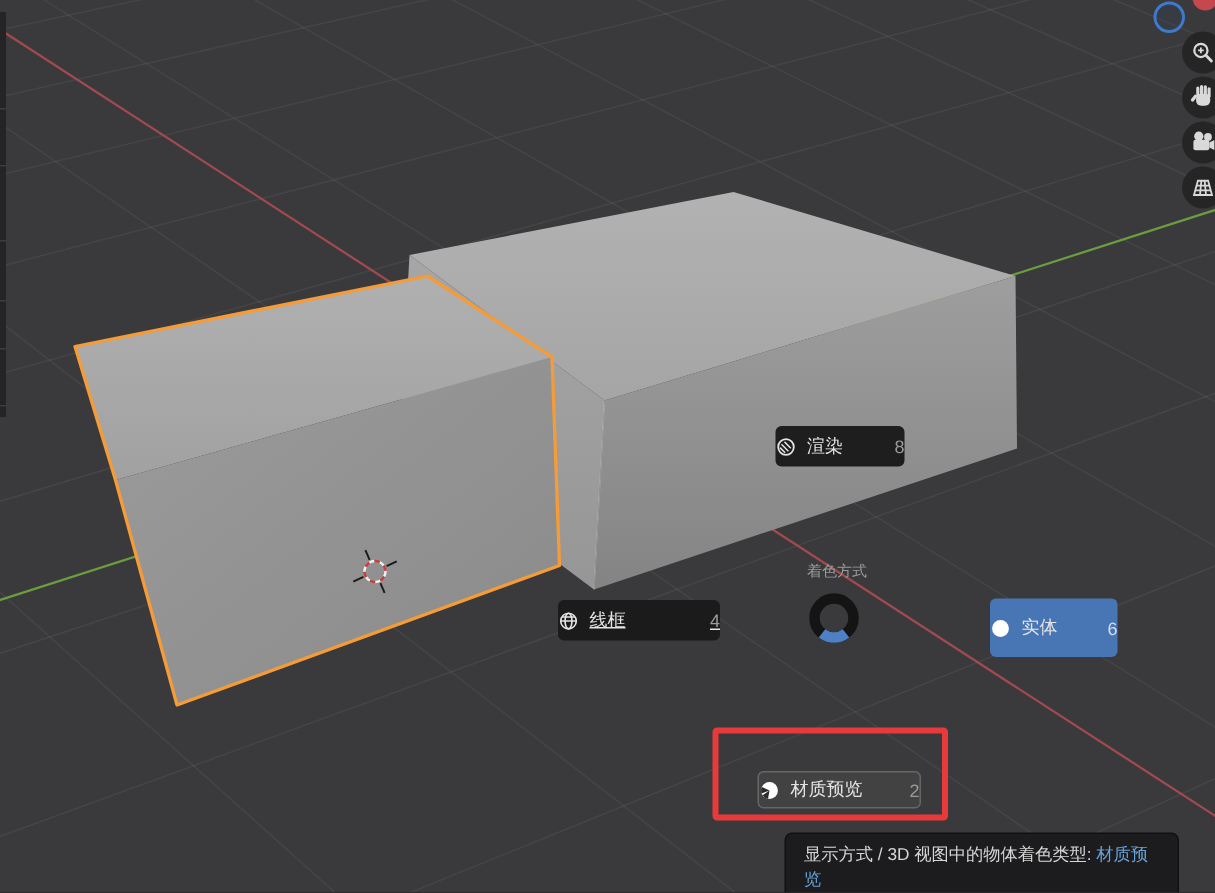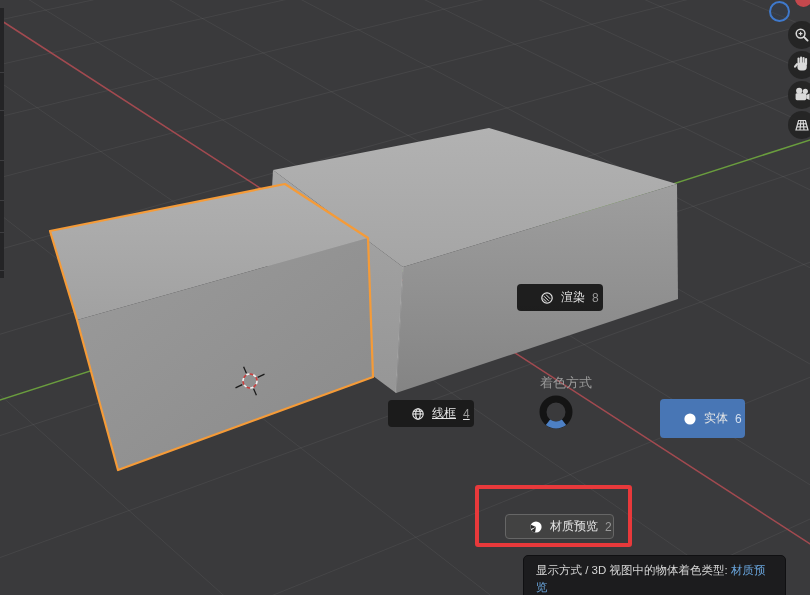--- a/index.html
+++ b/index.html
@@ -11,33 +11,33 @@
   }
   svg.scene{position:absolute;left:0;top:0;}
 
   
   .left-strip{position:absolute;left:0;top:8px;width:4px;height:270px;background:#242426;}
   .left-strip i{position:absolute;left:0;width:4px;height:1px;background:#3d3d40;display:block;}
 
   
   .pie-btn{
     position:absolute;display:flex;align-items:center;gap:7px;
-    height:27px;padding:0 23px;border-radius:4px;
+    height:27px;padding:0 0;border-radius:4px;
     background:rgba(26,26,26,0.97);color:#e4e4e4;font-size:12px;
     white-space:nowrap;cursor:default;
   }
   .pie-btn .num{margin-left:auto;color:#9a9a9a;font-size:12px;}
   .pie-btn.active{background:#4876b5;}
   .pie-btn.active .num{color:#d2deef;}
   .pie-btn.hovered{background:#424242;border:1px solid #666;height:25px;}
   .pie-btn .ic{display:flex;align-items:center;justify-content:center;width:14px;height:14px;}
 
   .pie-label{
-    position:absolute;left:540px;top:374px;width:96px;
-    color:#9b9b9b;font-size:13px;
+    position:absolute;left:510px;top:374px;width:96px;text-align:center;
+    color:#9b9b9b;font-size:10px;
   }
   .pie-center{position:absolute;left:536px;top:392px;width:40px;height:40px;}
 
   
   .annotation-rect{
     position:absolute;left:475px;top:485px;width:157px;height:62px;
     border:4px solid #e8393b;border-radius:3px;
   }
 
   
@@ -177,21 +177,21 @@
           <line x1="-4" y1="0.4" x2="-0.6" y2="3.8"></line>
           <line x1="-3" y1="-1.8" x2="1.6" y2="2.8"></line>
           <line x1="-1" y1="-3.4" x2="3.2" y2="0.8"></line>
         </g>
       </svg>
     </span>
     <span>渲染</span>
     <span class="num">8</span>
   </div>
 
-  <div class="pie-btn" style="left:388px;top:400px;width:86px;text-decoration:underline;">
+  <div class="pie-btn" style="left:372px;top:400px;width:108px;text-decoration:underline;">
     <span class="ic">
       <svg width="14" height="14" viewBox="-7 -7 14 14" fill="none" stroke="#e4e4e4" stroke-width="1.1">
         <circle r="5.2"></circle>
         <line x1="-5.2" y1="0" x2="5.2" y2="0"></line>
         <line x1="-4.3" y1="-2.7" x2="4.3" y2="-2.7"></line>
         <ellipse rx="2.3" ry="5.2"></ellipse>
       </svg>
     </span>
     <span>线框</span>
     <span class="num">4</span>

